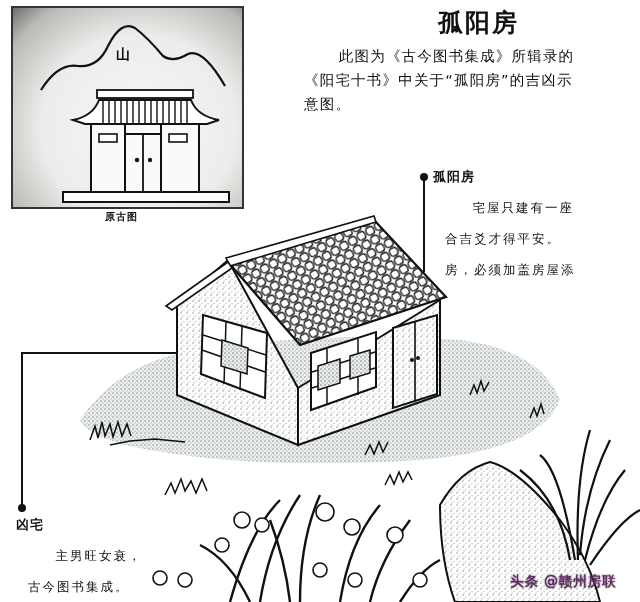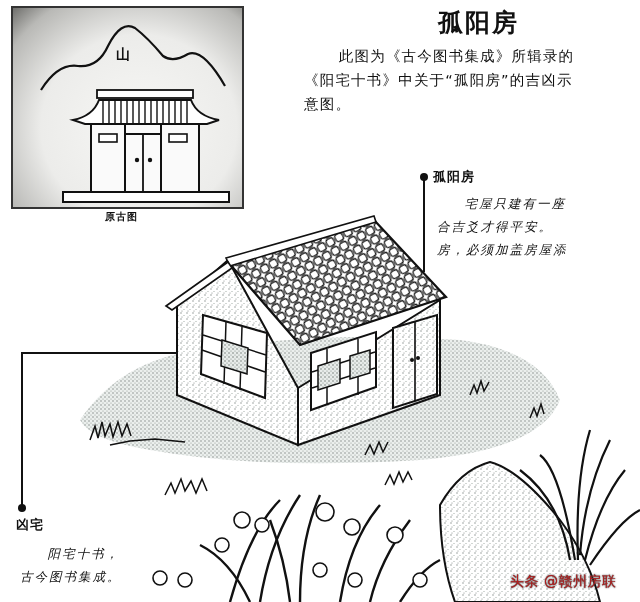--- a/index.html
+++ b/index.html
@@ -10,22 +10,22 @@
   .orig-panel { left:11px; top:6px; width:233px; height:203px;
     background: radial-gradient(ellipse at 55% 60%, #f7f7f5 0%, #ececea 55%, #b9b9b6 85%, #6f6f6c 100%);
     border:2px solid #333; box-sizing:border-box; overflow:hidden; }
   .orig-caption { left:105px; top:210px; font-size:10px; font-weight:bold; letter-spacing:1px; }
   .title { left:438px; top:6px; font-size:25px; font-weight:bold; letter-spacing:2px; }
   .intro { left:304px; top:44px; width:330px; font-size:14.5px; line-height:24px; letter-spacing:1.2px; }
   .intro p { margin:0; }
   .indent { text-indent:2.4em; }
   .callout-title { font-size:13px; font-weight:bold; letter-spacing:1px; }
   .callout-body { font-size:12.5px; line-height:19px; letter-spacing:2px; }
-  .callout-body p { margin:4px;font-style:italic; }
-  .watermark { left:510px; top:573px; font-size:14px; color:#b91c1c;
+  .callout-body p { margin:12px; }
+  .watermark { left:510px; top:573px; font-size:14px; color:#701a75;
      text-shadow: 0 0 2px #444, 0 0 1px #222; letter-spacing:0.5px; }
   svg { position:absolute; left:0; top:0; }
 </style>
 </head>
 <body>
 
 <div class="abs orig-panel">
   <svg width="233" height="203" viewBox="0 0 233 203">
 
     <path d="M28 82 Q45 55 65 58 Q85 60 95 38 Q108 12 122 20 Q135 30 150 48 Q160 55 175 46 Q190 40 212 78" fill="none" stroke="#111" stroke-width="2.2"></path>
@@ -179,18 +179,18 @@
   <div class="callout-body" style="margin-top:8px;">
     <p style="text-indent:2.2em;">宅屋只建有一座</p>
     <p>合吉爻才得平安。</p>
     <p>房，必须加盖房屋添</p>
   </div>
 </div>
 
 <div class="abs" style="left:16px;top:516px;width:160px;">
   <div class="callout-title">凶宅</div>
   <div class="callout-body" style="margin-top:10px;">
-    <p style="text-indent:2.2em;">阳宅十书，</p>
+    <p style="text-indent:2.2em;">主男旺女衰，</p>
     <p>古今图书集成。</p>
   </div>
 </div>
 
 <div class="abs watermark">头条 @赣州房联</div>
 
 </body></html>

